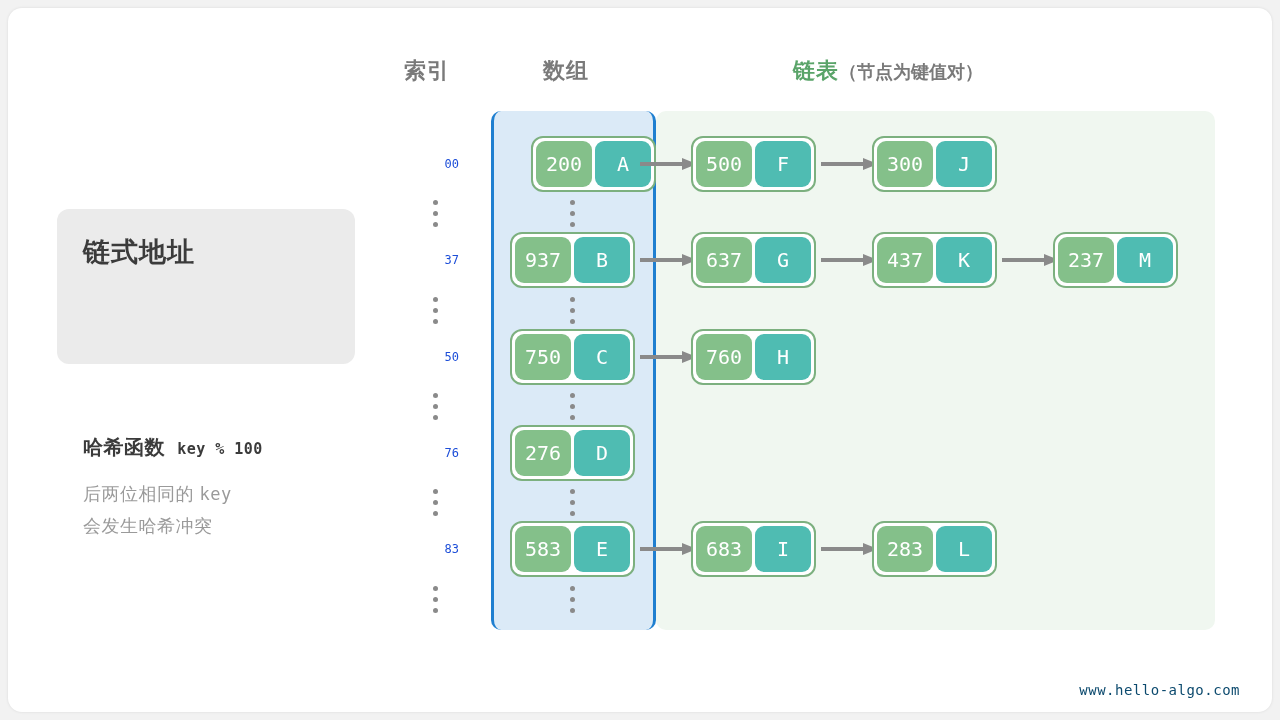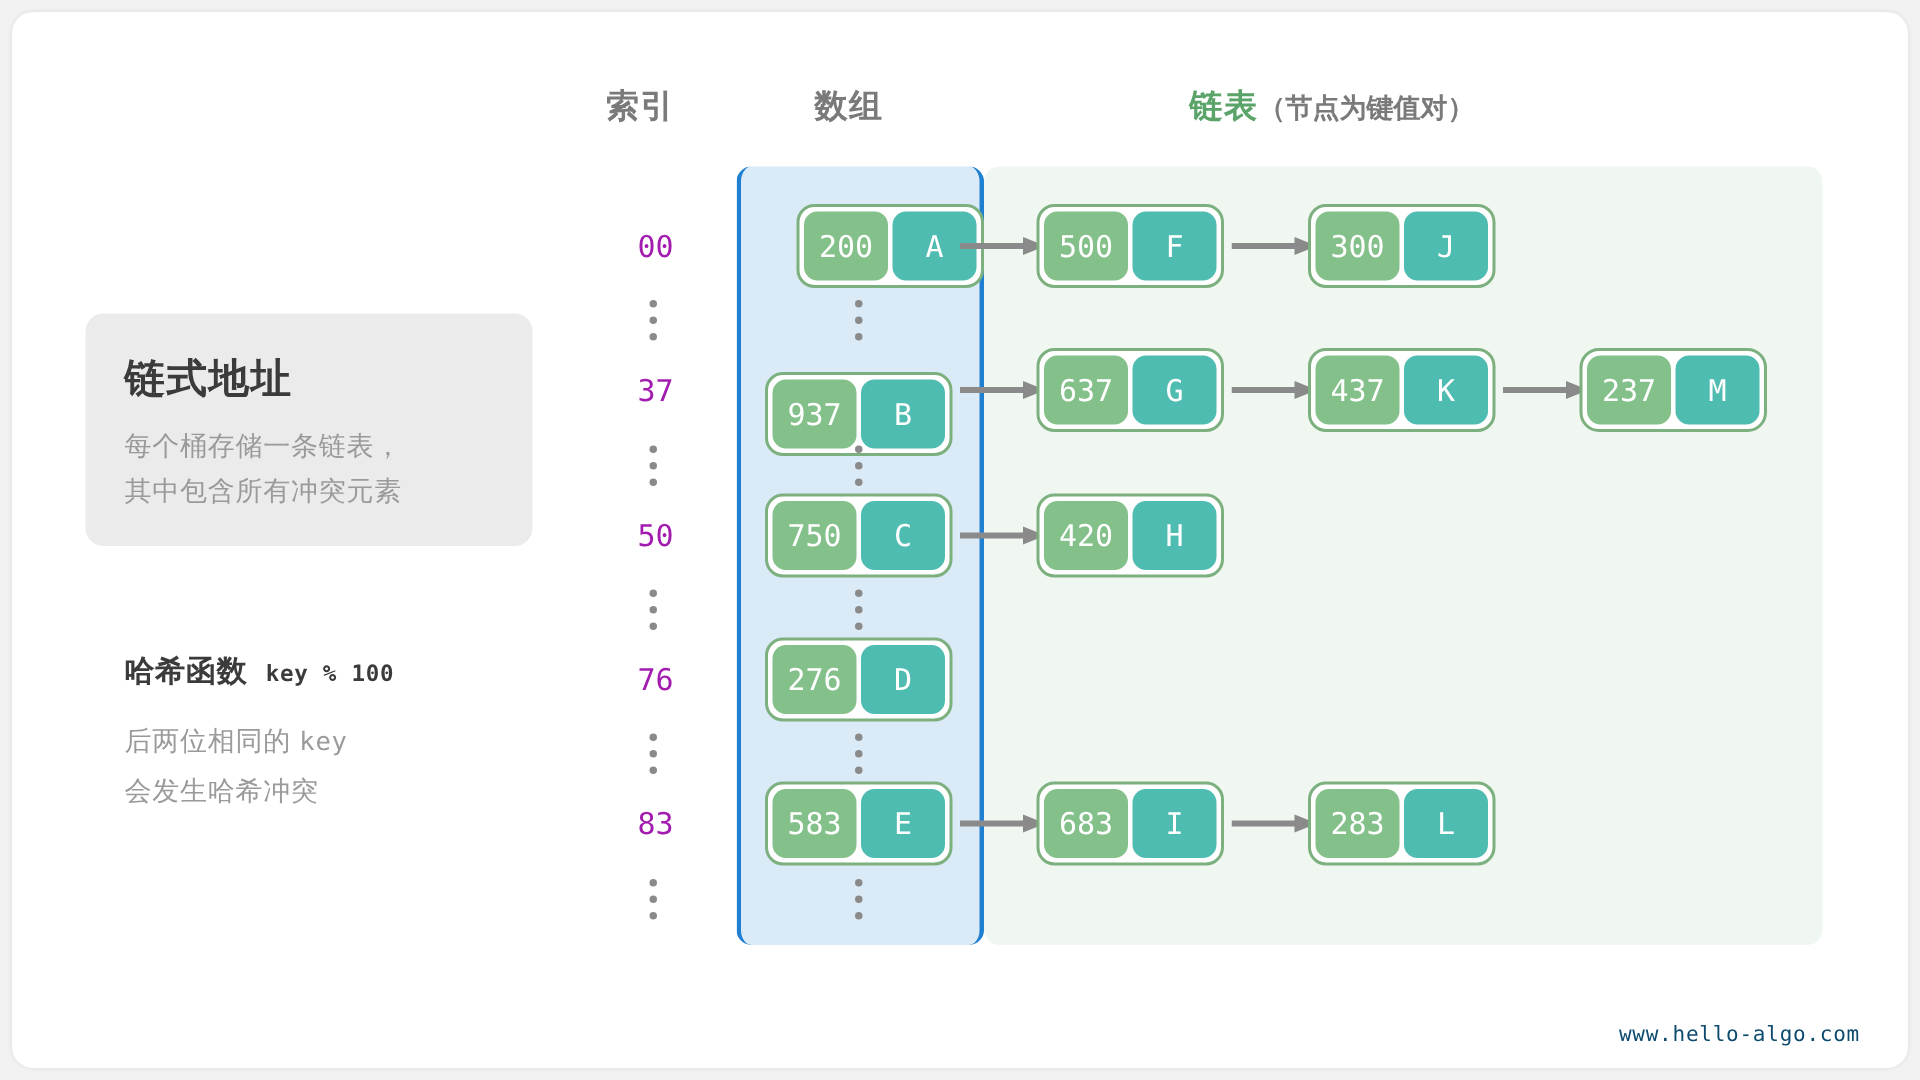--- a/index.html
+++ b/index.html
@@ -127,24 +127,24 @@
     background: #dbeaf7;
     border-left: 3px solid #1f7fd0;
     border-right: 3px solid #1f7fd0;
     border-radius: 10px;
     box-sizing: border-box;
   }
   .row-index {
     position: absolute;
     left: 415px;
     width: 44px;
-    text-align: center;
-    font-family: "DejaVu Sans Mono", monospace;
-    font-size: 20px;
-    color: #a21caf;
+    text-align: right;
+    font-family: "DejaVu Sans Mono", monospace;
+    font-size: 12px;
+    color: #1d4ed8;
     line-height: 56px;
   }
 
   
   .node {
     position: absolute;
     height: 56px;
     box-sizing: border-box;
     border: 2px solid #7cb07f;
     border-radius: 12px;
@@ -205,24 +205,20 @@
 
 <div id="page">
   <div class="card"></div>
 
   <div class="heading idx">索引</div>
   <div class="heading arr">数组</div>
   <div class="heading list"><span>链表</span><span class="sub">（节点为键值对）</span></div>
 
   <div class="infobox"></div>
   <div class="infobox-title">链式地址</div>
-  <div class="infobox-body">
-    <div>每个桶存储一条链表，</div>
-    <div>其中包含所有冲突元素</div>
-  </div>
 
   <div class="hashfn-title"><span>哈希函数</span>&nbsp;&nbsp;<span class="mono">key % 100</span></div>
   <div class="hashfn-body">
     <div><span>后两位相同的</span>&nbsp;<span class="mono">key</span></div>
     <div>会发生哈希冲突</div>
   </div>
 
   <div class="list-region"></div>
   <div class="array-region"></div>
 
@@ -256,21 +252,21 @@
         <i></i>
         <i></i>
         <i></i>
       </div>
       <div class="vdots" style="left: 570px; top: 200px;">
         <i></i>
         <i></i>
         <i></i>
       </div>
       <div class="row-index" style="top: 232px;">37</div>
-      <div class="node" style="left: 510px; top: 248px; align-items: center;">
+      <div class="node" style="left: 510px; top: 232px; align-items: center;">
         <div class="cell key">937</div>
         <div class="cell val">B</div>
       </div>
       <div class="arrow" style="left: 640px; top: 253px; width: 57px;">
         <svg width="57" height="14" viewBox="0 0 57 14">
           <line x1="0" y1="7" x2="44" y2="7" stroke="#8a8a8a" stroke-width="4"></line>
           <polygon points="42,1 57,7 42,13" fill="#8a8a8a"></polygon>
         </svg>
       </div>
       <div class="node" style="left: 691px; top: 232px;">
@@ -312,21 +308,21 @@
         <div class="cell key">750</div>
         <div class="cell val">C</div>
       </div>
       <div class="arrow" style="left: 640px; top: 350px; width: 57px;">
         <svg width="57" height="14" viewBox="0 0 57 14">
           <line x1="0" y1="7" x2="44" y2="7" stroke="#8a8a8a" stroke-width="4"></line>
           <polygon points="42,1 57,7 42,13" fill="#8a8a8a"></polygon>
         </svg>
       </div>
       <div class="node" style="left: 691px; top: 329px;">
-        <div class="cell key">420</div>
+        <div class="cell key">760</div>
         <div class="cell val">H</div>
       </div>
       <div class="vdots" style="left: 433px; top: 393px;">
         <i></i>
         <i></i>
         <i></i>
       </div>
       <div class="vdots" style="left: 570px; top: 393px;">
         <i></i>
         <i></i>

